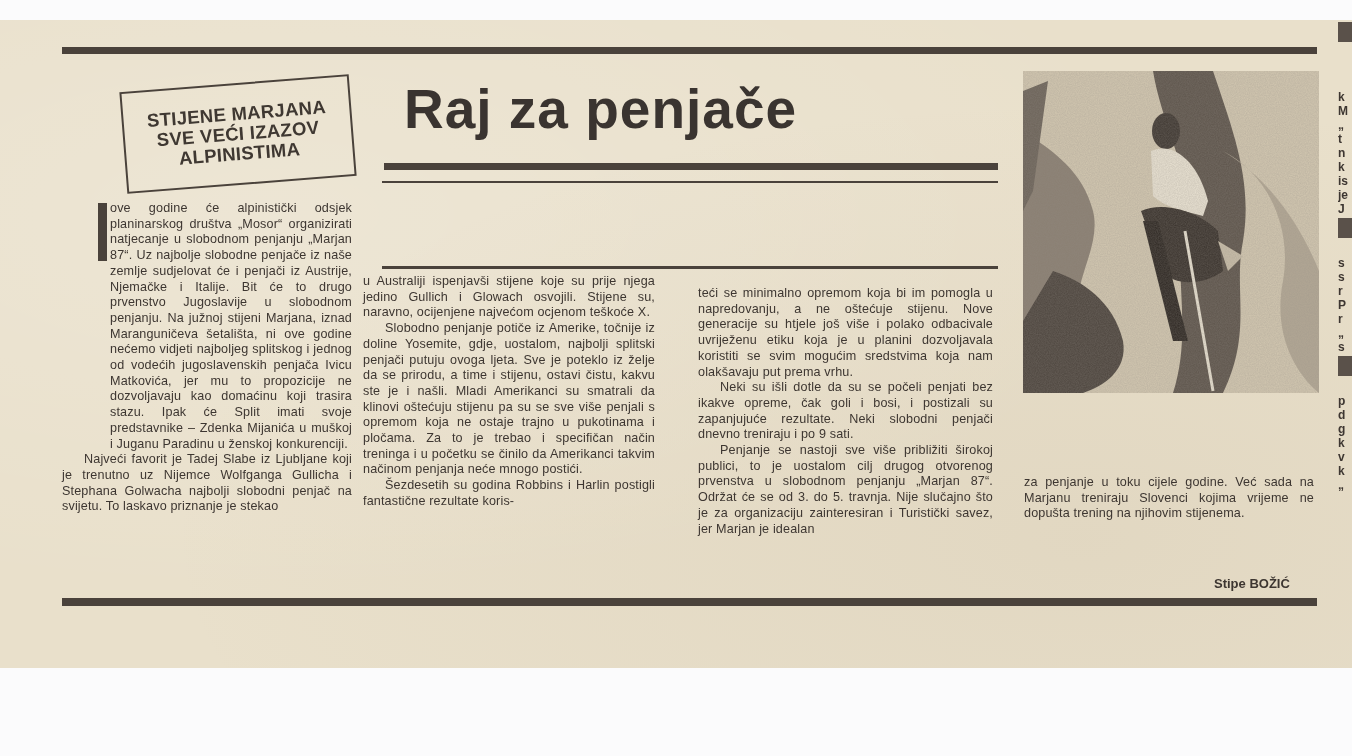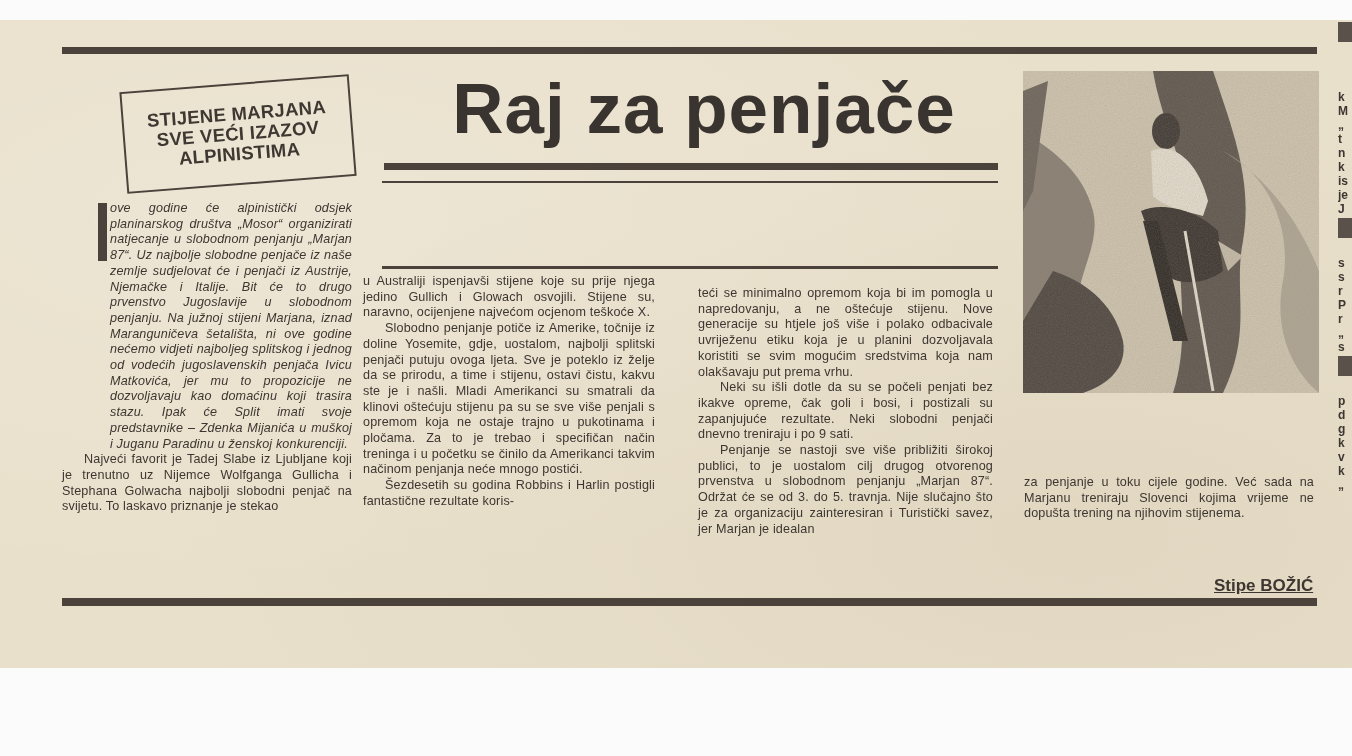--- a/index.html
+++ b/index.html
@@ -26,52 +26,52 @@
     .stamp {
       position: absolute; left: 123px; top: 63px; width: 226px; height: 98px;
       border: 2px solid #4a423b; transform: rotate(-4.5deg);
       display: flex; flex-direction: column; align-items: center; justify-content: center;
       font-weight: bold; font-size: 18.5px; line-height: 20px; letter-spacing: 0.3px;
       color: #3f3832;
     }
     .headline {
       position: absolute; left: 404px; top: 44px; width: 600px;
       font-family: "Liberation Sans", sans-serif; font-weight: bold;
-      font-size: 71px; line-height: 90px; letter-spacing: 1px; color: #3a3430; text-align: center;
+      font-size: 55px; line-height: 90px; letter-spacing: 1px; color: #3a3430;
     }
     .deck {
       position: absolute; left: 383px; top: 167px; width: 616px;
       font-weight: bold; font-size: 17.6px; line-height: 24.5px; color: #3d3632;
       text-align: justify; text-align-last: justify;
     }
     .col {
       position: absolute; font-size: 12.6px; line-height: 15.7px;
       text-align: justify; color: #3d3631; letter-spacing: 0.15px;
     }
     .col p { margin: 0; }
     .col p.indent { text-indent: 22px; }
     .col1 { left: 62px; top: 181px; width: 290px; }
     .col2 { left: 363px; top: 254px; width: 292px; }
     .col3 { left: 698px; top: 254px; width: 295px; margin-top: 12px; }
     .col4 { left: 1024px; top: 455px; width: 290px; }
     .dropbar {
       position: absolute; left: 98px; top: 183px; width: 9px; height: 58px; background: #4a423b;
     }
-    .col1 .lead { padding-left: 48px; font-style: italic; }
+    .col1 .lead { padding-left: 48px; }
     .photo {
       position: absolute; left: 1023px; top: 51px; width: 296px; height: 322px;
       background: #d6ccb6; overflow: hidden;
     }
     .caption {
       position: absolute; left: 1024px; top: 378px; width: 296px;
       font-style: italic; font-weight: bold; font-size: 14.6px; line-height: 19px; color: #4a433d;
     }
     .byline {
       position: absolute; left: 1214px; top: 556px;
-      font-weight: bold; font-size: 17px; color: #3d3631; text-decoration: underline;
+      font-weight: bold; font-size: 13px; color: #3d3631;
     }
     .edge {
       position: absolute; left: 1338px; top: 0; width: 14px; height: 600px;
       font-weight: bold; font-size: 12px; line-height: 14px; color: #3d3631;
       overflow: hidden;
     }
     .edge .blk { width: 14px; height: 20px; background: #5a514a; margin: 2px 0 8px; }
     .edge div.t { white-space: nowrap; }
   </style>
 </head>

